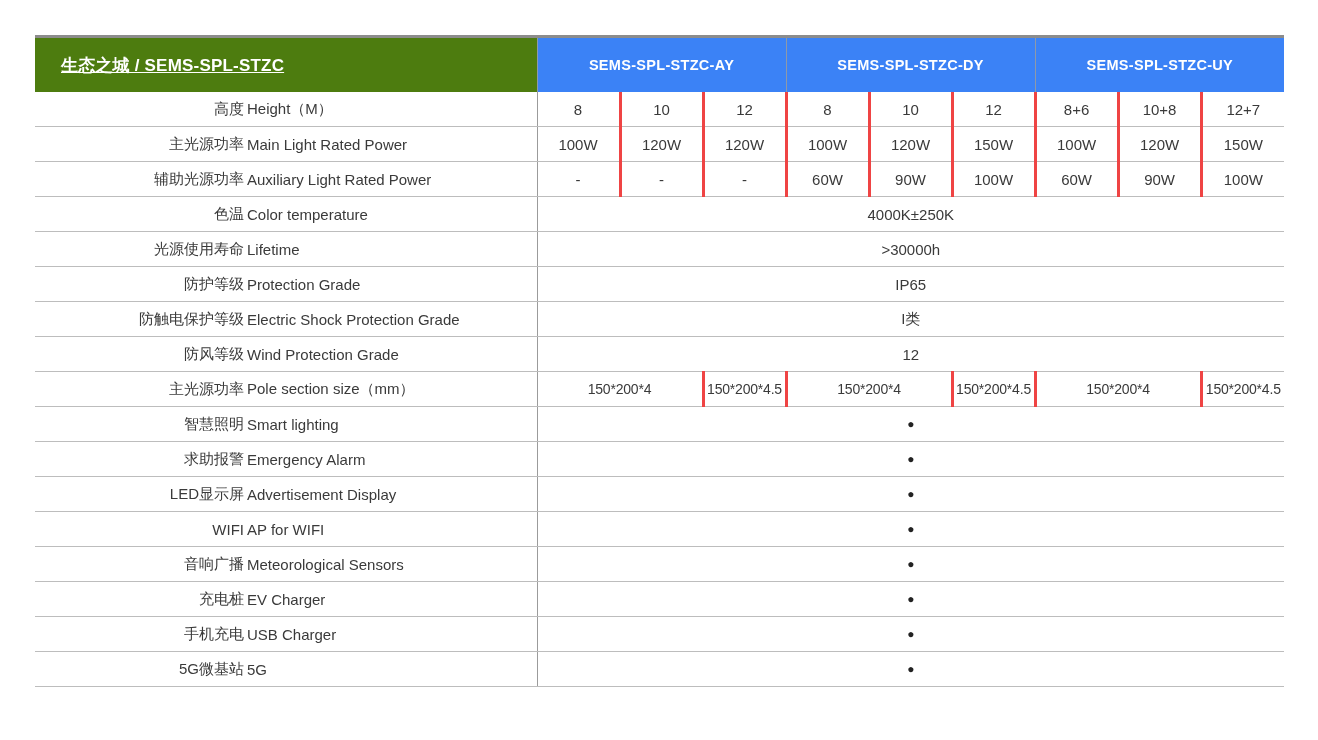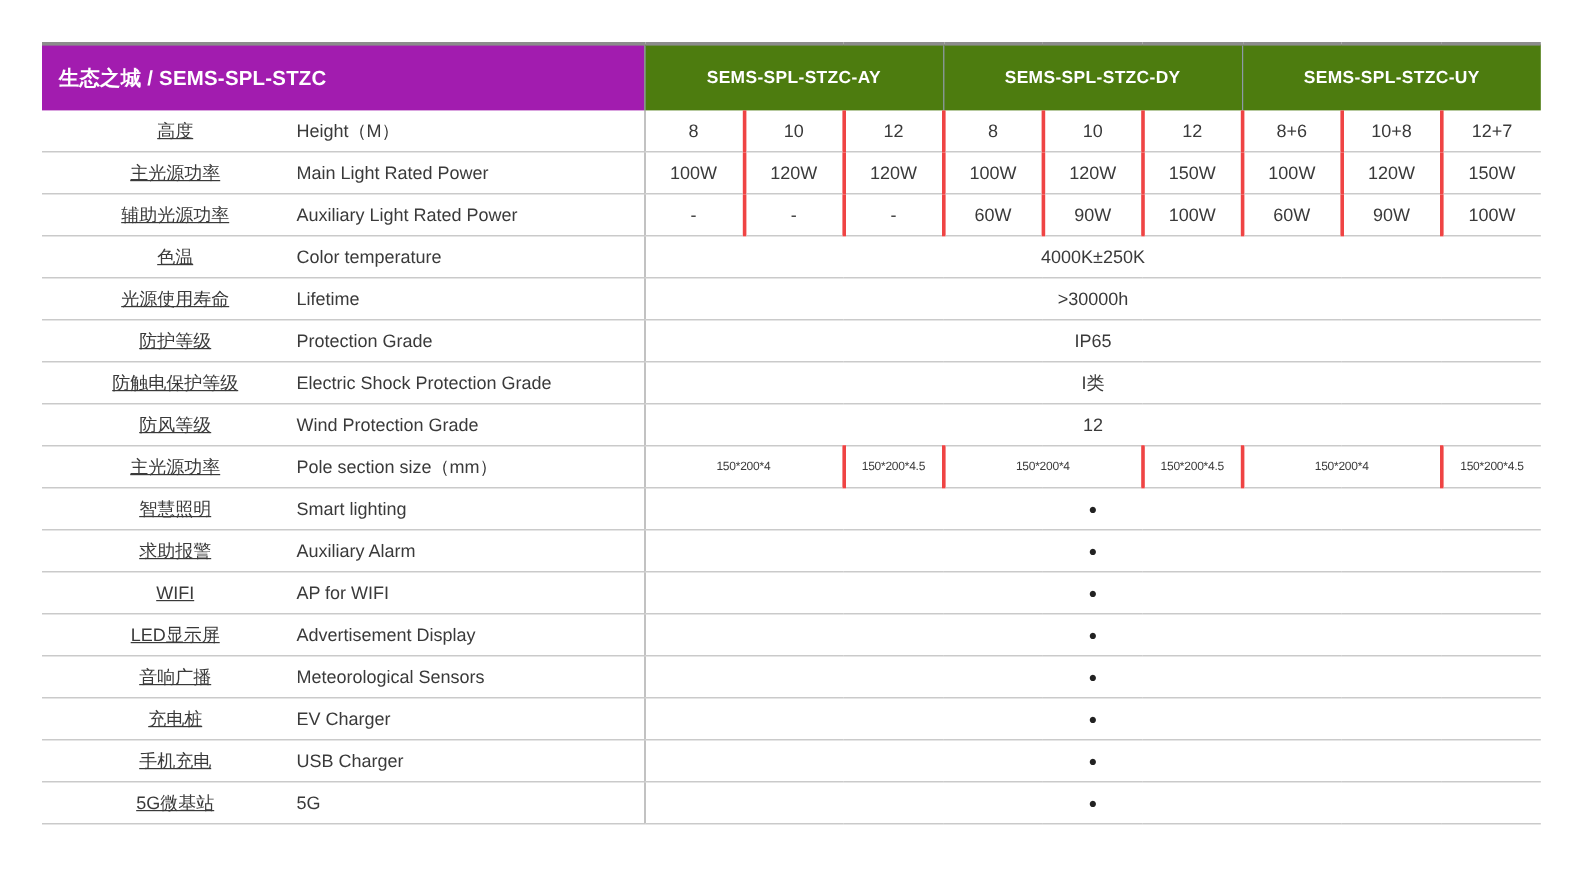--- a/index.html
+++ b/index.html
@@ -10,40 +10,41 @@
   }
   .spec-table{
     position:absolute;left:35px;top:35px;width:1249px;
     border-collapse:collapse;table-layout:fixed;
   }
   thead th{
     border-top:3px solid #8c8c8c;
     height:52px;vertical-align:middle;
   }
   .th-title{
-    background:#a21caf;color:#ffffff;text-align:left;
-    padding-left:14px;font-size:17px;font-weight:bold;
+    background:#4d7c0f;color:#ffffff;text-align:left;
+    padding-left:26px;font-size:17px;font-weight:bold;
     letter-spacing:0.2px;
+    text-decoration:underline;
   }
   .th-group{
-    background:#4d7c0f;color:#ffffff;text-align:center;
+    background:#3b82f6;color:#ffffff;text-align:center;
     font-size:14.5px;font-weight:bold;letter-spacing:0.3px;
     border-left:1px solid #8e99a9;
   }
   tbody td{
     height:32px;vertical-align:middle;
     border-bottom:1px solid #bdbdbd;
     font-size:15px;color:#3a3a3a;
     white-space:nowrap;overflow:hidden;
   }
-  .c-zh{text-align:center;padding-left:13px;text-decoration:underline;}
+  .c-zh{text-align:right;padding-left:13px;}
   .c-en{text-align:left;padding-left:2px;}
   .c-val{text-align:center;border-left:3px solid #ef4444;}
   .c-first{border-left:1px solid #9b9b9b;}
-  .c-pole{font-size:10px;letter-spacing:-0.2px;padding:0 1px;}
+  .c-pole{font-size:14px;letter-spacing:-0.2px;padding:0 1px;}
   .c-bullet{font-size:12px;color:#222222;}
 </style>
 </head>
 <body>
 
 <div class="page">
   <table class="spec-table">
     <colgroup>
       <col style="width:210px">
       <col style="width:292px">
@@ -140,31 +141,31 @@
           <td class="c-val c-pole" colspan="2">150*200*4</td>
           <td class="c-val c-pole">150*200*4.5</td>
         </tr>
         <tr>
           <td class="c-zh">智慧照明</td>
           <td class="c-en">Smart lighting</td>
           <td class="c-val c-first c-bullet" colspan="9">●</td>
         </tr>
         <tr>
           <td class="c-zh">求助报警</td>
-          <td class="c-en">Auxiliary Alarm</td>
+          <td class="c-en">Emergency Alarm</td>
+          <td class="c-val c-first c-bullet" colspan="9">●</td>
+        </tr>
+        <tr>
+          <td class="c-zh">LED显示屏</td>
+          <td class="c-en">Advertisement Display</td>
           <td class="c-val c-first c-bullet" colspan="9">●</td>
         </tr>
         <tr>
           <td class="c-zh">WIFI</td>
           <td class="c-en">AP for WIFI</td>
-          <td class="c-val c-first c-bullet" colspan="9">●</td>
-        </tr>
-        <tr>
-          <td class="c-zh">LED显示屏</td>
-          <td class="c-en">Advertisement Display</td>
           <td class="c-val c-first c-bullet" colspan="9">●</td>
         </tr>
         <tr>
           <td class="c-zh">音响广播</td>
           <td class="c-en">Meteorological Sensors</td>
           <td class="c-val c-first c-bullet" colspan="9">●</td>
         </tr>
         <tr>
           <td class="c-zh">充电桩</td>
           <td class="c-en">EV Charger</td>

